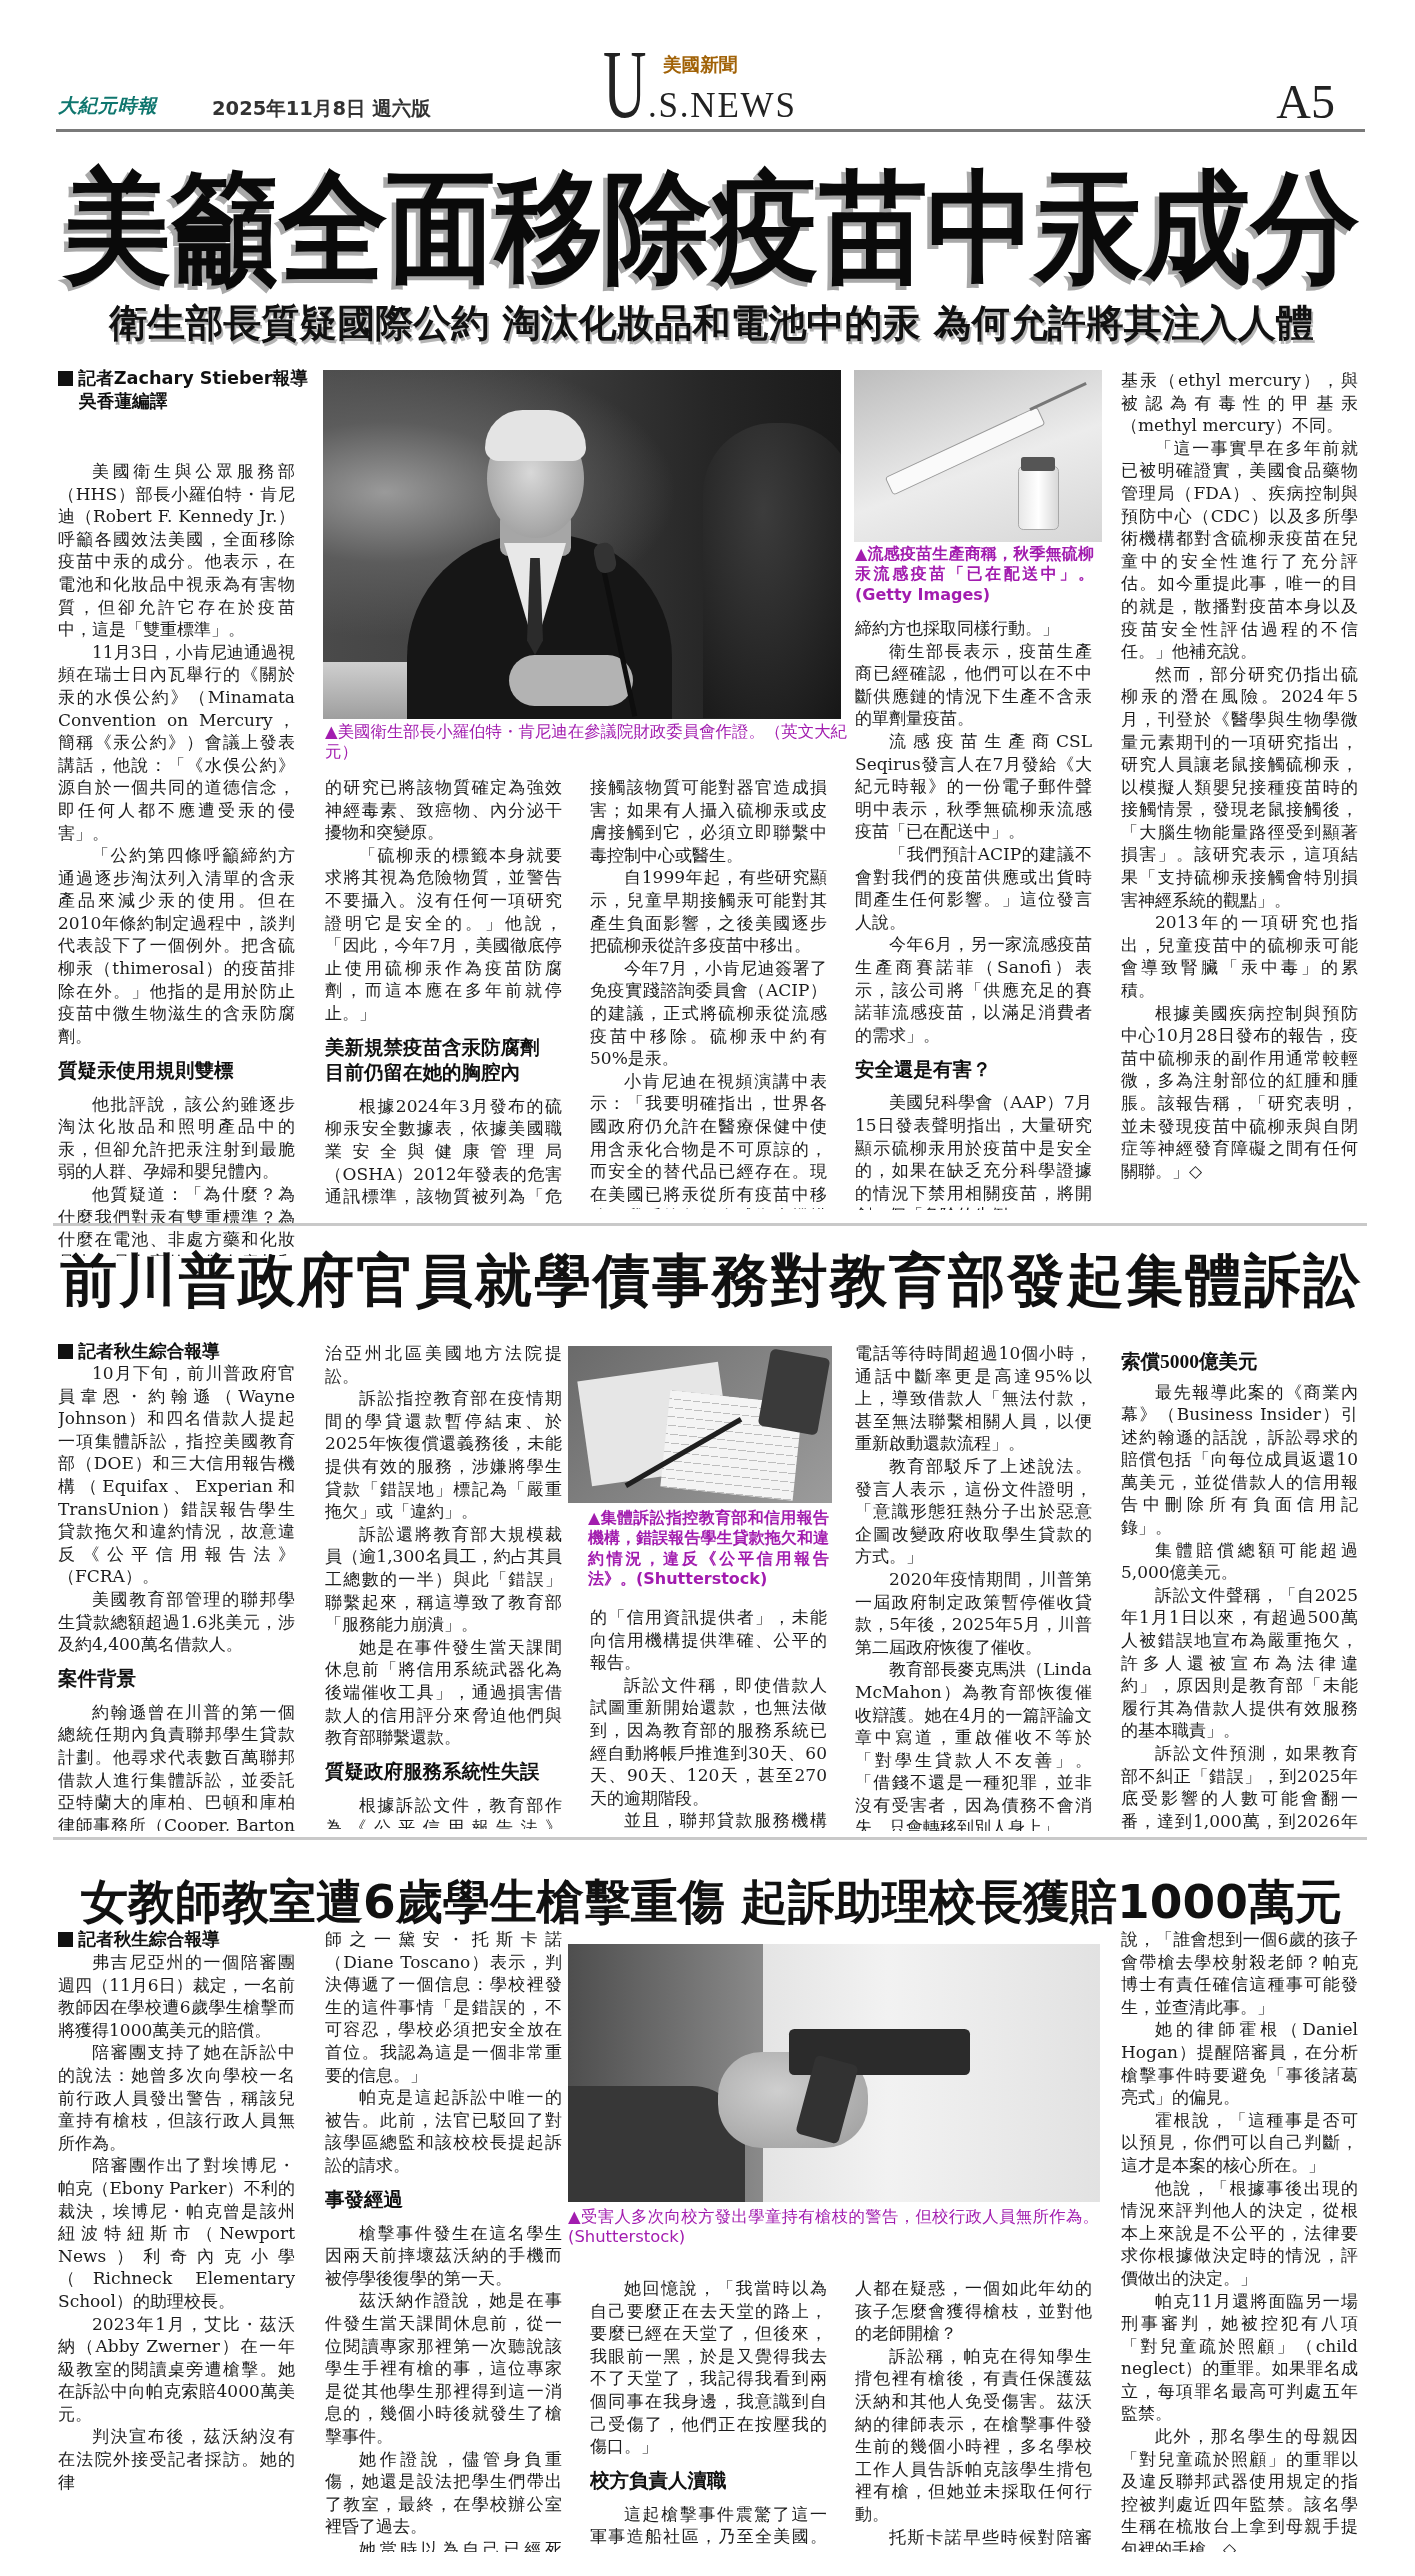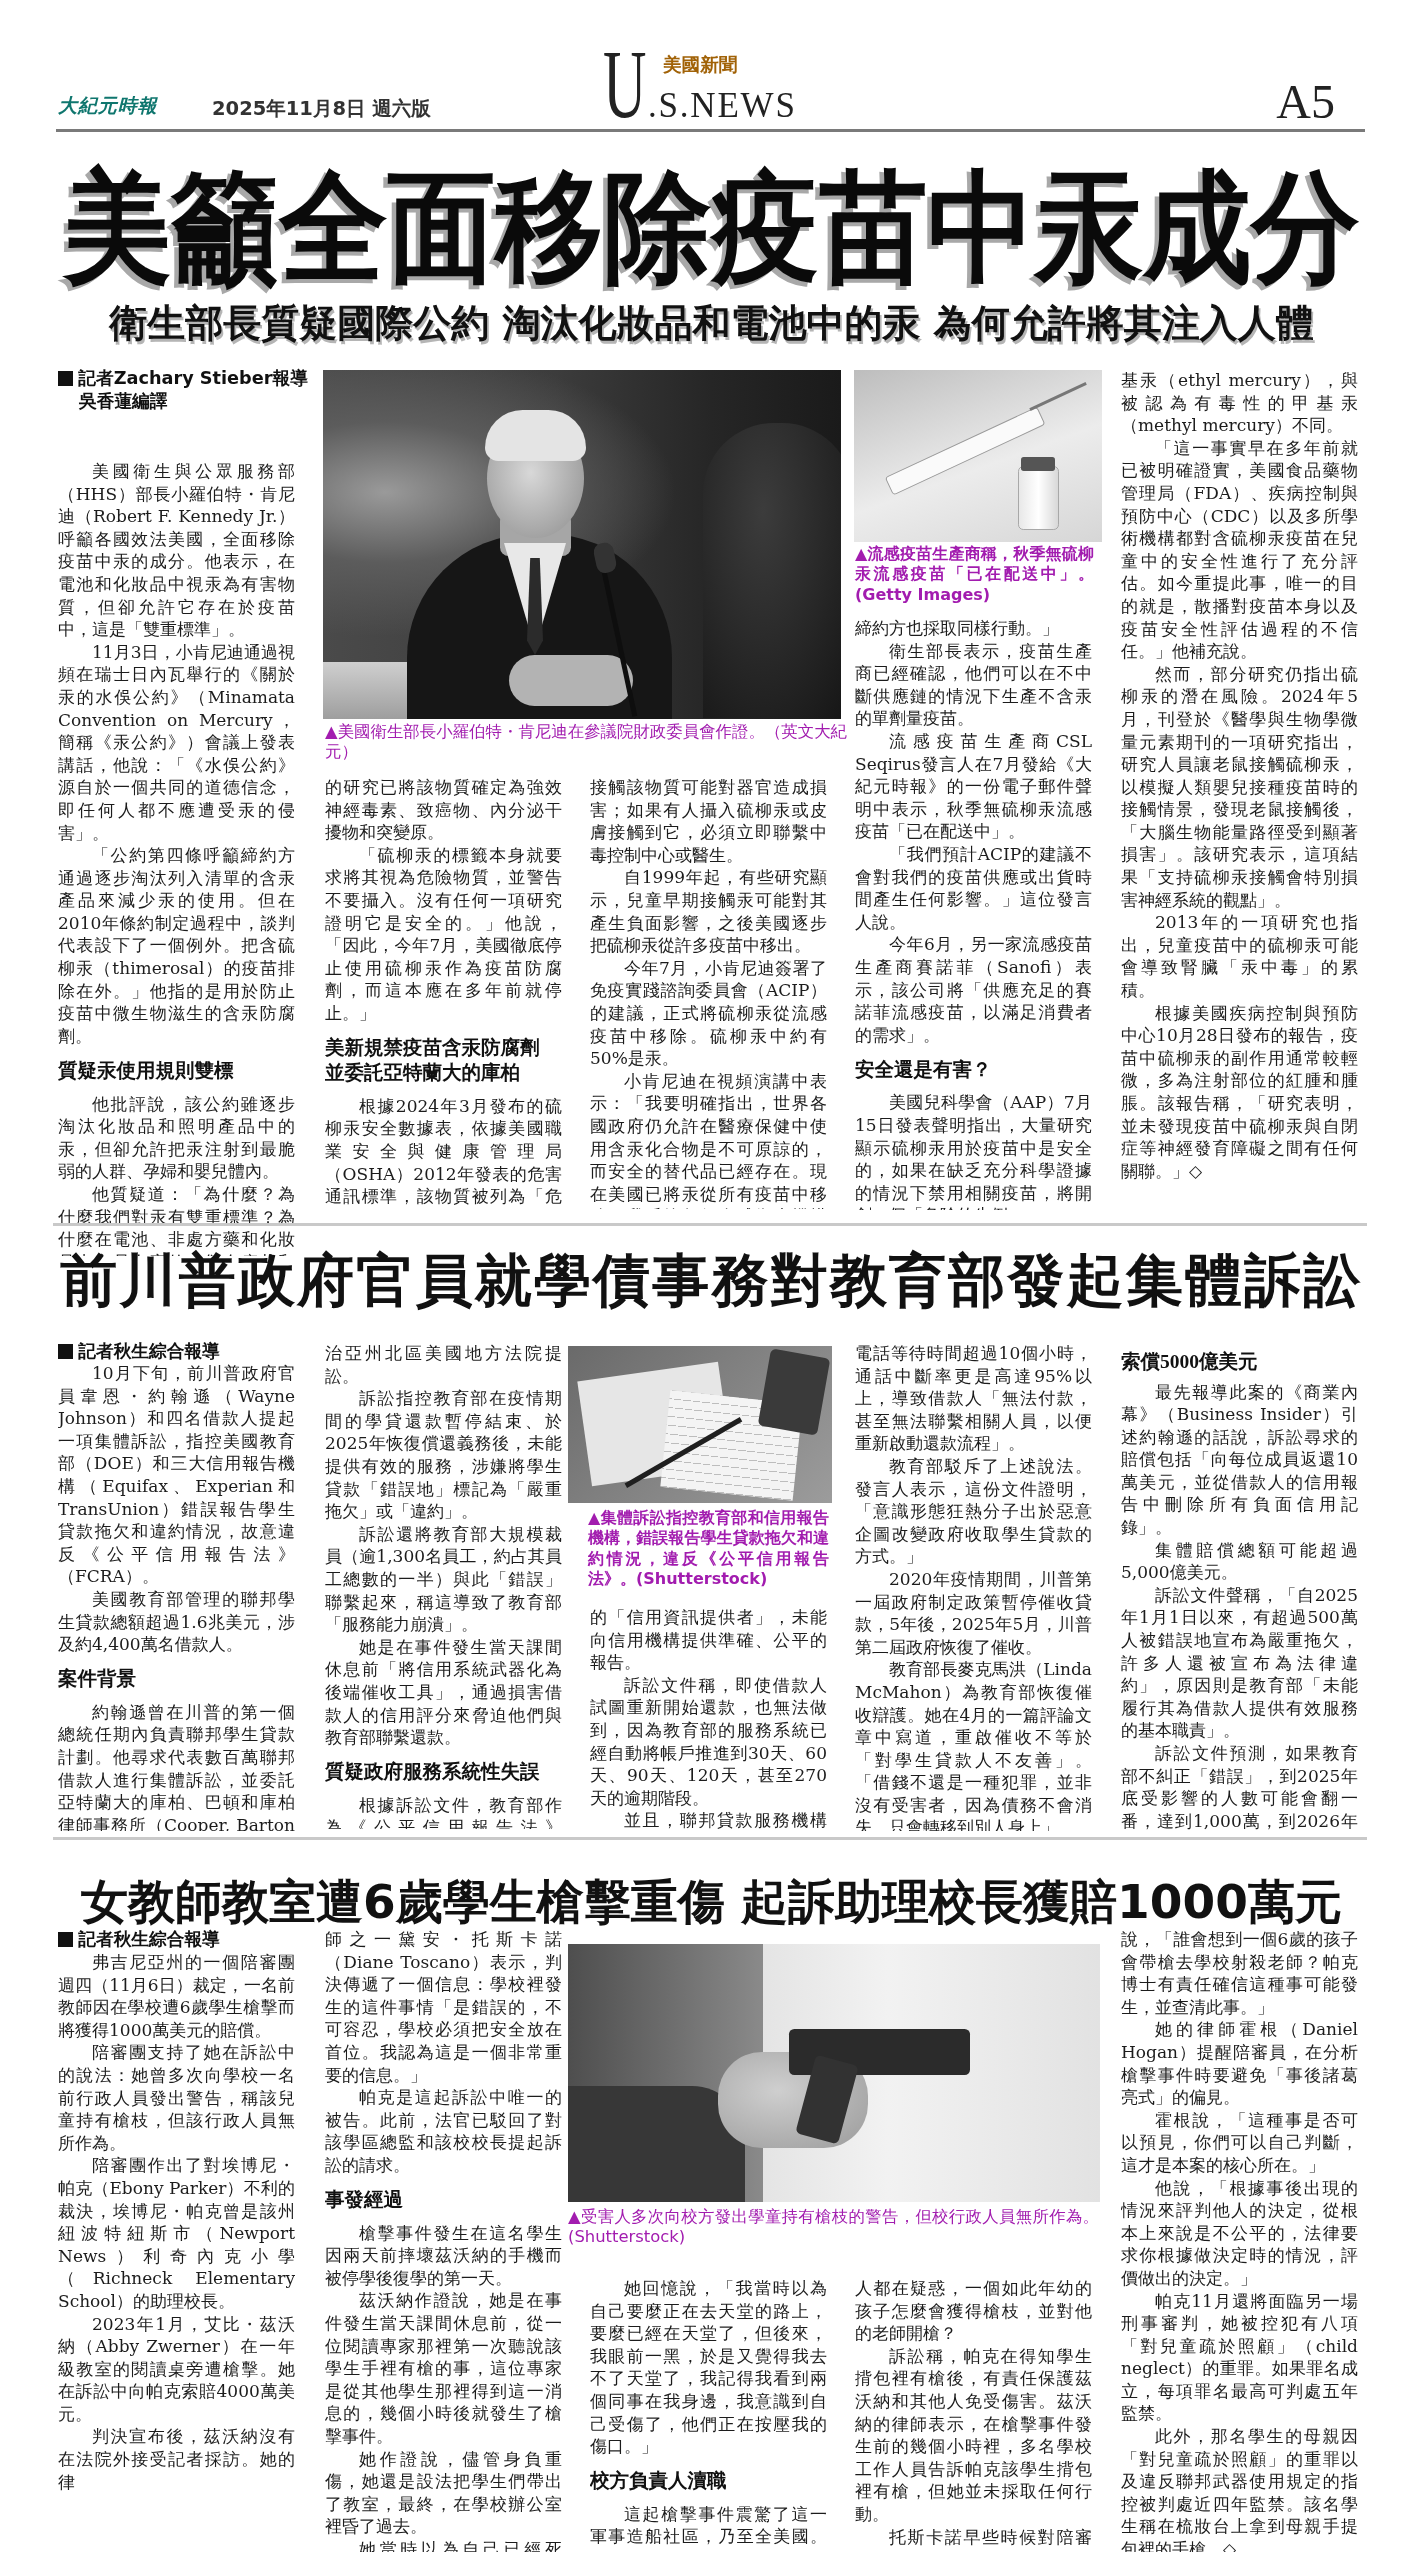--- a/index.html
+++ b/index.html
@@ -99,21 +99,21 @@
     <div class="shape" style="left:186px; top:285px; width:124px; height:51px; border-radius:26.5px; background:#b3b3b3;"></div>
     <div class="shape" style="left:292px; top:181px; width:5.3px; height:167px; background:#0e0e0e; transform:rotate(-12deg);"></div>
     <div class="shape" style="left:272px; top:173px; width:19.5px; height:30px; background:#333; border-radius:8.8px; transform:rotate(-12deg);"></div>
   </div>
   <div class="abs caption" style="left:325px; top:722px; width:522px;">▲美國衛生部長小羅伯特・肯尼迪在參議院財政委員會作證。（英文大紀元）</div>
 
   <div class="col" style="left:325px; top:776px; height:433px;">
     <p class="cont">的研究已將該物質確定為強效神經毒素、致癌物、內分泌干擾物和突變原。</p>
     <p>「硫柳汞的標籤本身就要求將其視為危險物質，並警告不要攝入。沒有任何一項研究證明它是安全的。」他說，「因此，今年7月，美國徹底停止使用硫柳汞作為疫苗防腐劑，而這本應在多年前就停止。」</p>
     <h3 class="l1">美新規禁疫苗含汞防腐劑</h3>
-    <h3 class="l2">並委託亞特蘭大的庫柏</h3>
+    <h3 class="l2">目前仍留在她的胸腔內</h3>
     <p>根據2024年3月發布的硫柳汞安全數據表，依據美國職業安全與健康管理局（OSHA）2012年發表的危害通訊標準，該物質被列為「危險物質」。</p>
     <p>該數據表指出，反覆或長期</p>
   </div>
 
   <div class="col" style="left:590px; top:776px; height:433px;">
     <p class="cont">接觸該物質可能對器官造成損害；如果有人攝入硫柳汞或皮膚接觸到它，必須立即聯繫中毒控制中心或醫生。</p>
     <p>自1999年起，有些研究顯示，兒童早期接觸汞可能對其產生負面影響，之後美國逐步把硫柳汞從許多疫苗中移出。</p>
     <p>今年7月，小肯尼迪簽署了免疫實踐諮詢委員會（ACIP）的建議，正式將硫柳汞從流感疫苗中移除。硫柳汞中約有50%是汞。</p>
     <p>小肯尼迪在視頻演講中表示：「我要明確指出，世界各國政府仍允許在醫療保健中使用含汞化合物是不可原諒的，而安全的替代品已經存在。現在美國已將汞從所有疫苗中移除，我呼籲每個全球衛生機構和本公約的每個</p>
   </div>

